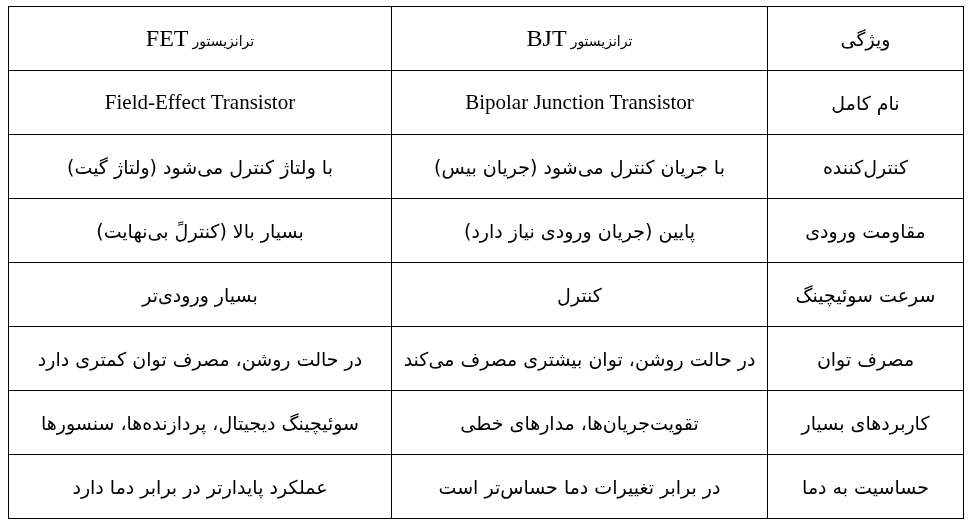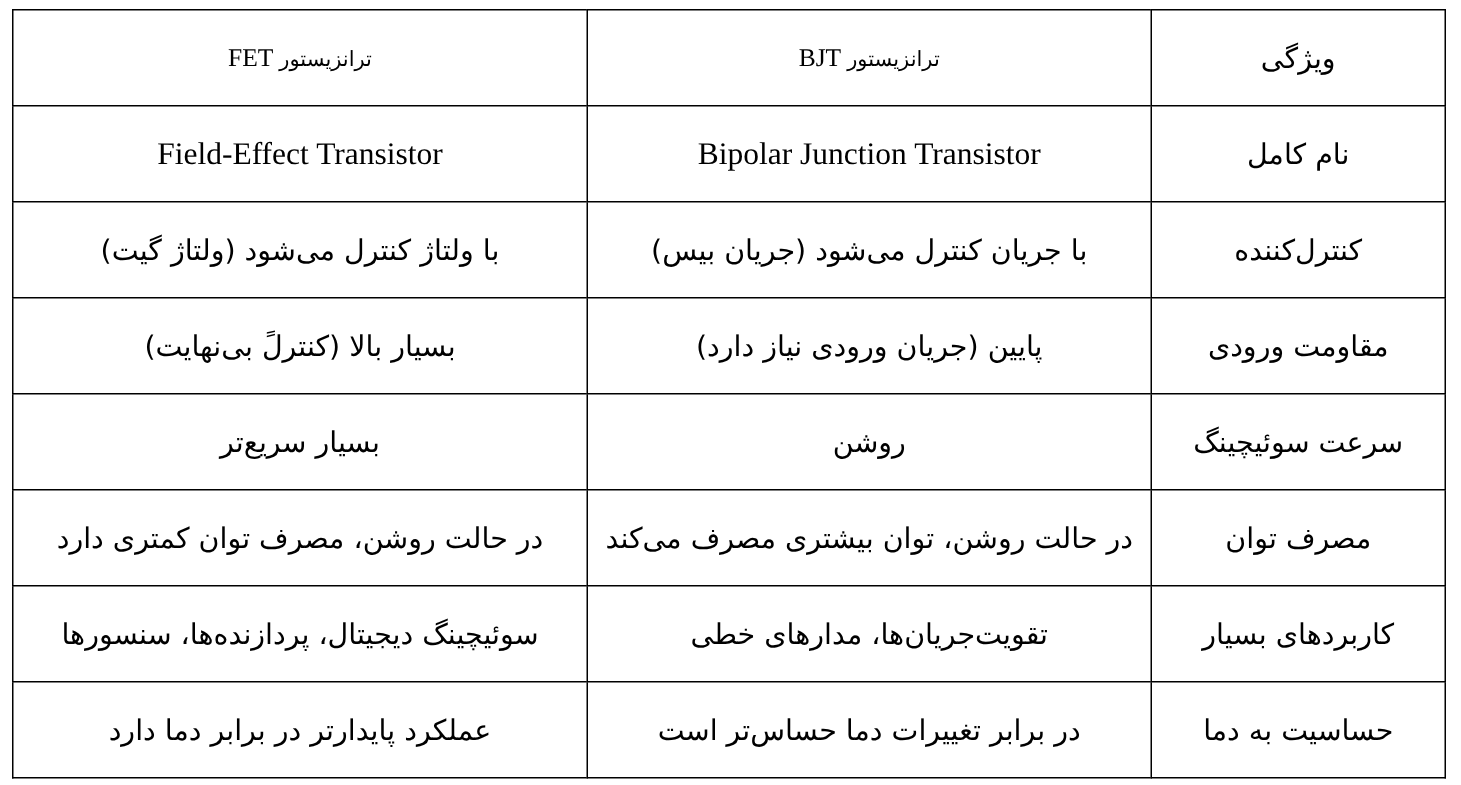--- a/index.html
+++ b/index.html
@@ -39,21 +39,21 @@
     .fa {
       font-family: "DejaVu Sans", "Liberation Sans", sans-serif;
       font-size: 19px;
     }
     .en {
       font-family: "Liberation Serif", "DejaVu Serif", serif;
       font-size: 21px;
     }
     .mixed .en-part {
       font-family: "Liberation Serif", "DejaVu Serif", serif;
-      font-size: 17px;
+      font-size: 24px;
     }
     .mixed .fa-part {
       font-family: "DejaVu Sans", "Liberation Sans", sans-serif;
       font-size: 14px;
     }
   </style>
 </head>
 <body>
 
 <table class="comparison-table">
@@ -88,22 +88,22 @@
     </tr>
 
     <tr>
       <td class="fa">مقاومت ورودی</td>
       <td class="fa">پایین (جریان ورودی نیاز دارد)</td>
       <td class="fa">بسیار بالا (کنترلً بی‌نهایت)</td>
     </tr>
 
     <tr>
       <td class="fa">سرعت سوئیچینگ</td>
-      <td class="fa">روشن</td>
-      <td class="fa">بسیار سریع‌تر</td>
+      <td class="fa">کنترل</td>
+      <td class="fa">بسیار ورودی‌تر</td>
     </tr>
 
     <tr>
       <td class="fa">مصرف توان</td>
       <td class="fa">در حالت روشن، توان بیشتری مصرف می‌کند</td>
       <td class="fa">در حالت روشن، مصرف توان کمتری دارد</td>
     </tr>
 
     <tr>
       <td class="fa">کاربردهای بسیار</td>

